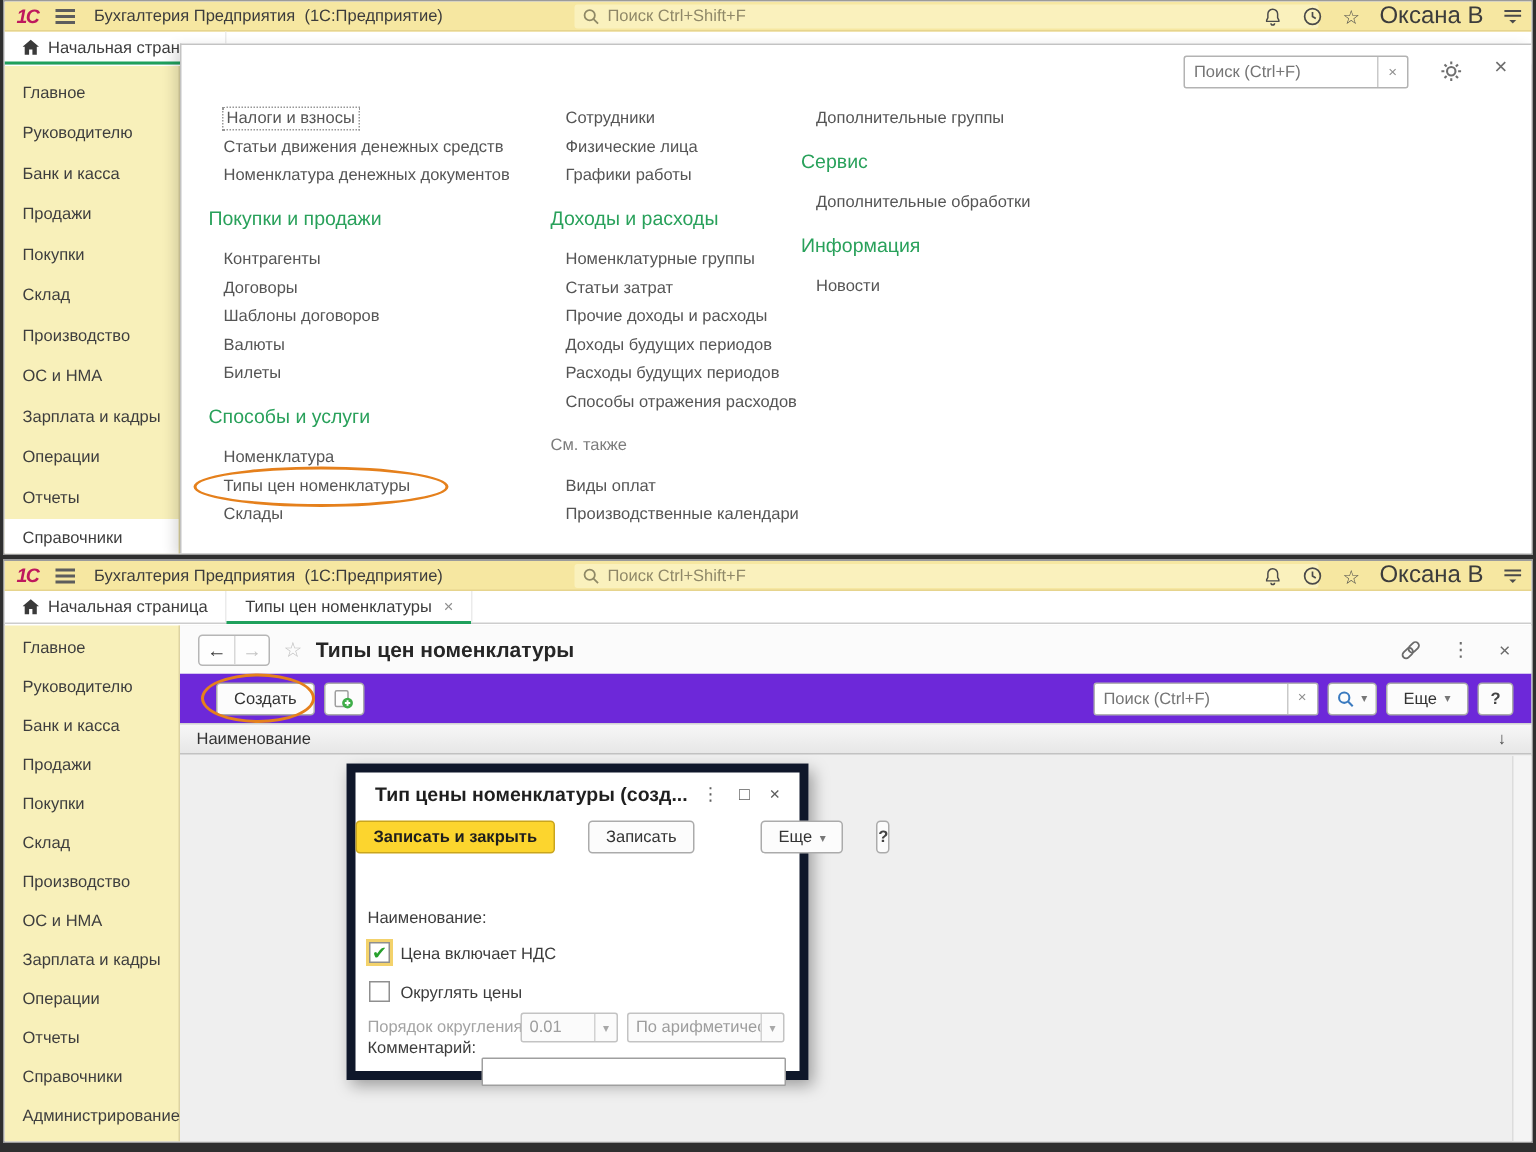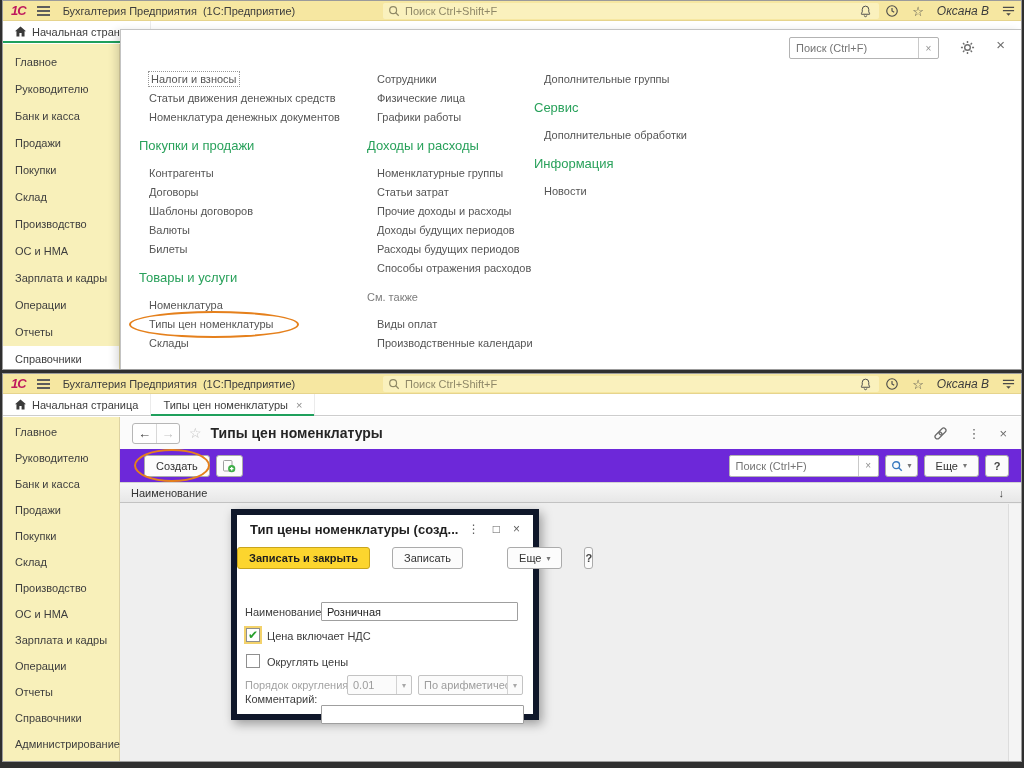--- a/index.html
+++ b/index.html
@@ -15,21 +15,21 @@
 
   
   .titlebar { position:relative; height:20px; background:#f6e7a1; border-bottom:1px solid #e6d48d; display:flex; align-items:center; padding:0 8px; }
   .logo { color:#be185d; font-weight:700; font-style:italic; font-size:13px; letter-spacing:-1px; margin-right:11px; }
   .burger { display:flex; flex-direction:column; gap:2px; width:13px; margin-right:13px; cursor:pointer; }
   .burger i { display:block; height:2px; background:#5d5d5d; }
   .app-title { font-size:11px; color:#3c3c3c; white-space:pre; }
   .tb-search { position:absolute; left:380px; top:2px; width:496px; height:16px; background:#faf1bd; border-radius:2px; display:flex; align-items:center; gap:5px; padding:0 5px; font-size:11px; color:#8f8868; cursor:text; }
   .tb-icons { position:absolute; right:6px; top:0; height:20px; display:flex; align-items:center; gap:13px; }
   .tb-icons .glyph { font-size:13px; color:#4a4a4a; line-height:1; cursor:pointer; }
-  .user-name { font-size:12px; color:#3c3c3c; cursor:pointer;font-style:italic; }
+  .user-name { font-size:16px; color:#3c3c3c; cursor:pointer; }
 
   
   .tabrow { height:22px; background:#fff; border-bottom:1px solid #cdcdcd; display:flex; }
   .tab { position:relative; display:flex; align-items:center; gap:6px; padding:0 12px; font-size:11px; color:#3c3c3c; border-right:1px solid #ebebeb; cursor:pointer; white-space:nowrap; }
   .tab.active::after { content:""; position:absolute; left:0; right:0; bottom:-1px; height:2px; background:#1fa05c; }
   .tab-close { font-size:11px; color:#8d8d8d; margin-left:2px; cursor:pointer; }
 
   
   .sidebar { position:absolute; left:0; top:43px; bottom:0; width:117px; background:#f8f0ba; border-right:1px solid #ddd3a2; z-index:1; }
   #win-top .sidebar { padding-top:5px; }
@@ -182,21 +182,21 @@
     <div class="menu-col" id="mcol1">
       <div class="m-item"><span class="dotted">Налоги и взносы</span></div>
       <div class="m-item">Статьи движения денежных средств</div>
       <div class="m-item">Номенклатура денежных документов</div>
       <div class="m-header">Покупки и продажи</div>
       <div class="m-item">Контрагенты</div>
       <div class="m-item">Договоры</div>
       <div class="m-item">Шаблоны договоров</div>
       <div class="m-item">Валюты</div>
       <div class="m-item">Билеты</div>
-      <div class="m-header">Товары и услуги</div>
+      <div class="m-header">Способы и услуги</div>
       <div class="m-item">Номенклатура</div>
       <div class="m-item">
         <span>Типы цен номенклатуры</span>
         <span class="ellipse menu-circle"></span>
       </div>
       <div class="m-item">Склады</div>
     </div>
 
     <div class="menu-col" id="mcol2">
       <div class="m-item">Сотрудники</div>
@@ -363,21 +363,20 @@
       <button class="btn">Записать</button>
       <span class="spacer"></span>
       <button class="btn">
         <span>Еще</span>
         <span class="dd">▾</span>
       </button>
       <button class="btn helpbtn">?</button>
     </div>
     <div class="dlg-body">
       <label style="left:8px; top:33px;">Наименование:</label>
-      <input class="tinput" style="left: 84px; top: 29px; width: 197px;" value="Розничная">
 
       <span class="cb focus-ring" style="left:9px; top:55px;">
         <span class="check">✔</span>
       </span>
       <label style="left:30px; top:57px;">Цена включает НДС</label>
 
       <span class="cb" style="left:9px; top:81px;"></span>
       <label style="left:30px; top:83px;">Округлять цены</label>
 
       <label class="muted-label" style="left:8px; top:106px;">Порядок округления:</label>

